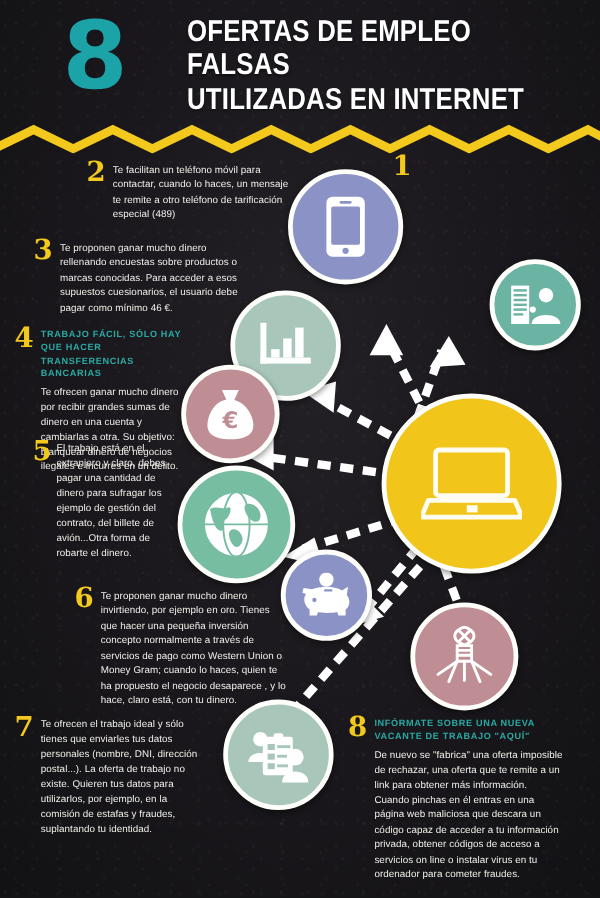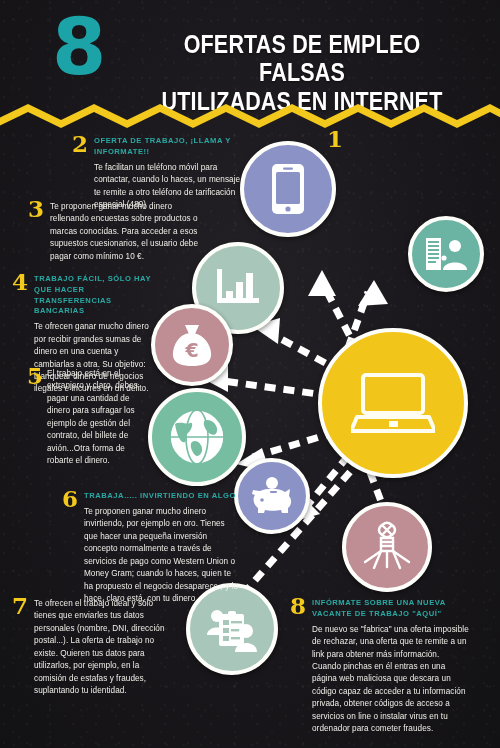--- a/index.html
+++ b/index.html
@@ -24,22 +24,21 @@
 
   
   #header { position:absolute; left:0; top:0; width:500px; height:112px; }
   #big-number {
     position: absolute; left: 52px; top: 8px;
     font-family: "DejaVu Sans", sans-serif;
     font-size: 78px; font-weight: 700;
     color: #1ba3a8; letter-spacing: -2px; line-height: 1;
   }
   #title-block {
-    position: absolute; left: 132px; top: 30px; width: 340px;
-    text-align: center;
+    position: absolute; left: 132px; top: 12px; width: 340px;
   }
   .title-line {
     color: #ffffff; font-weight: 700;
     font-size: 25px; line-height: 1.13;
     letter-spacing: 0.2px;
     font-family: "Liberation Sans", sans-serif;
     transform: scaleX(0.86); transform-origin: center;
     text-shadow: 0 1px 2px rgba(0,0,0,0.5);
   }
   #zigzag { position:absolute; left:0; top:98px; width:500px; height:30px; }
@@ -230,29 +229,28 @@
 
   <div class="item" style="left:327px; top:131px; width:168px;">
     <div class="item-num">1</div>
     <div class="item-body">
     </div>
   </div>
 
   <div class="item" style="left:72px; top:136px; width:175px;">
     <div class="item-num">2</div>
     <div class="item-body">
-      <div class="item-head">OFERTA DE TRABAJO, ¡LLAMA Y INFORMATE!!</div>
       <div class="item-text">Te facilitan un teléfono móvil para contactar, cuando lo haces, un mensaje te remite a otro teléfono de tarificación especial (489)</div>
     </div>
   </div>
 
   <div class="item" style="left:28px; top:201px; width:178px;">
     <div class="item-num">3</div>
     <div class="item-body">
-      <div class="item-text">Te proponen ganar mucho dinero rellenando encuestas sobre productos o marcas conocidas. Para acceder a esos supuestos cuesionarios, el usuario debe pagar como mínimo 10 €.</div>
+      <div class="item-text">Te proponen ganar mucho dinero rellenando encuestas sobre productos o marcas conocidas. Para acceder a esos supuestos cuesionarios, el usuario debe pagar como mínimo 46 €.</div>
     </div>
   </div>
 
   <div class="item" style="left:12px; top:274px; width:148px;">
     <div class="item-num">4</div>
     <div class="item-body">
       <div class="item-head">TRABAJO FÁCIL, SÓLO HAY QUE HACER TRANSFERENCIAS BANCARIAS</div>
       <div class="item-text">Te ofrecen ganar mucho dinero por recibir grandes sumas de dinero en una cuenta y cambiarlas a otra. Su objetivo: blanquear dinero de negocios ilegales e incurres en un delito.</div>
     </div>
   </div>
@@ -260,21 +258,20 @@
   <div class="item narrow" style="left:27px; top:368px; width:115px;">
     <div class="item-num">5</div>
     <div class="item-body">
       <div class="item-text">El trabajo está en el extranjero y claro, debes pagar una cantidad de dinero para sufragar los ejemplo de gestión del contrato, del billete de avión...Otra forma de robarte el dinero.</div>
     </div>
   </div>
 
   <div class="item" style="left:62px; top:491px; width:178px;">
     <div class="item-num">6</div>
     <div class="item-body">
-      <div class="item-head">TRABAJA..... INVIRTIENDO EN ALGO</div>
       <div class="item-text">Te proponen ganar mucho dinero invirtiendo, por ejemplo en oro. Tienes que hacer una pequeña inversión concepto normalmente a través de servicios de pago como Western Union o Money Gram; cuando lo haces, quien te ha propuesto el negocio desaparece , y lo hace, claro está, con tu dinero.</div>
     </div>
   </div>
 
   <div class="item" style="left:12px; top:598px; width:162px;">
     <div class="item-num">7</div>
     <div class="item-body">
       <div class="item-text">Te ofrecen el trabajo ideal y sólo tienes que enviarles tus datos personales (nombre, DNI, dirección postal...). La oferta de trabajo no existe. Quieren tus datos para utilizarlos, por ejemplo, en la comisión de estafas y fraudes, suplantando tu identidad.</div>
     </div>
   </div>

